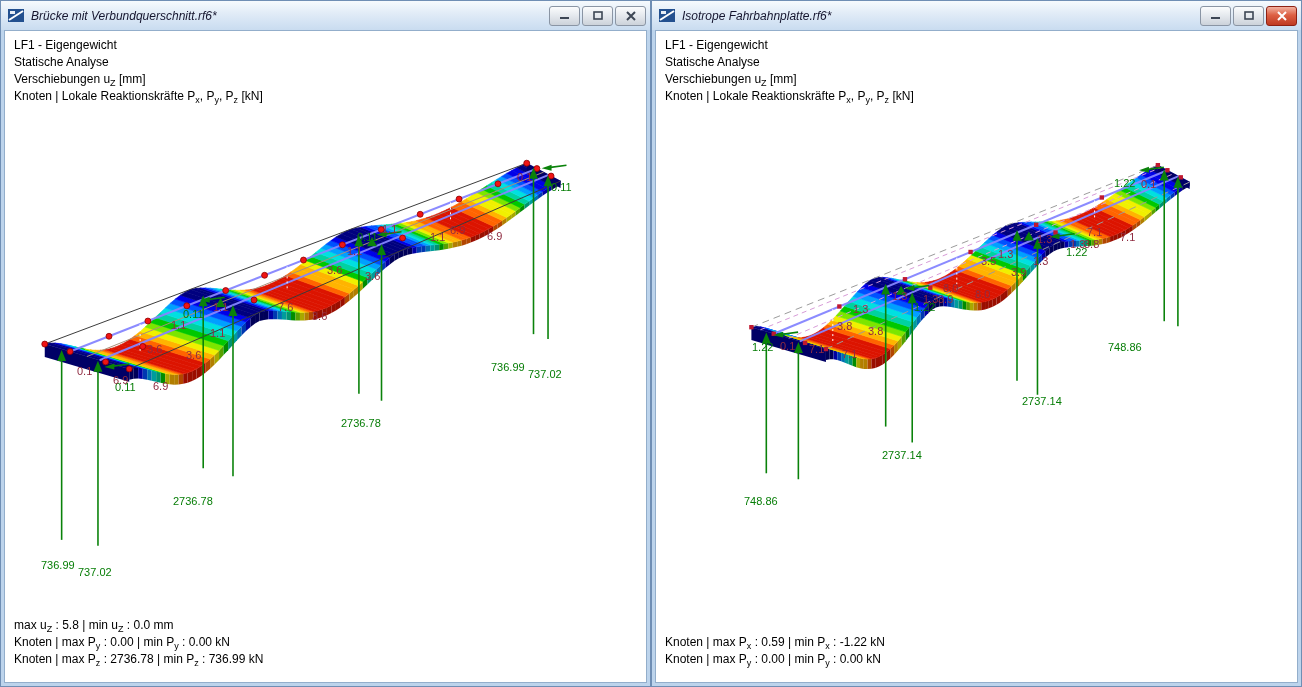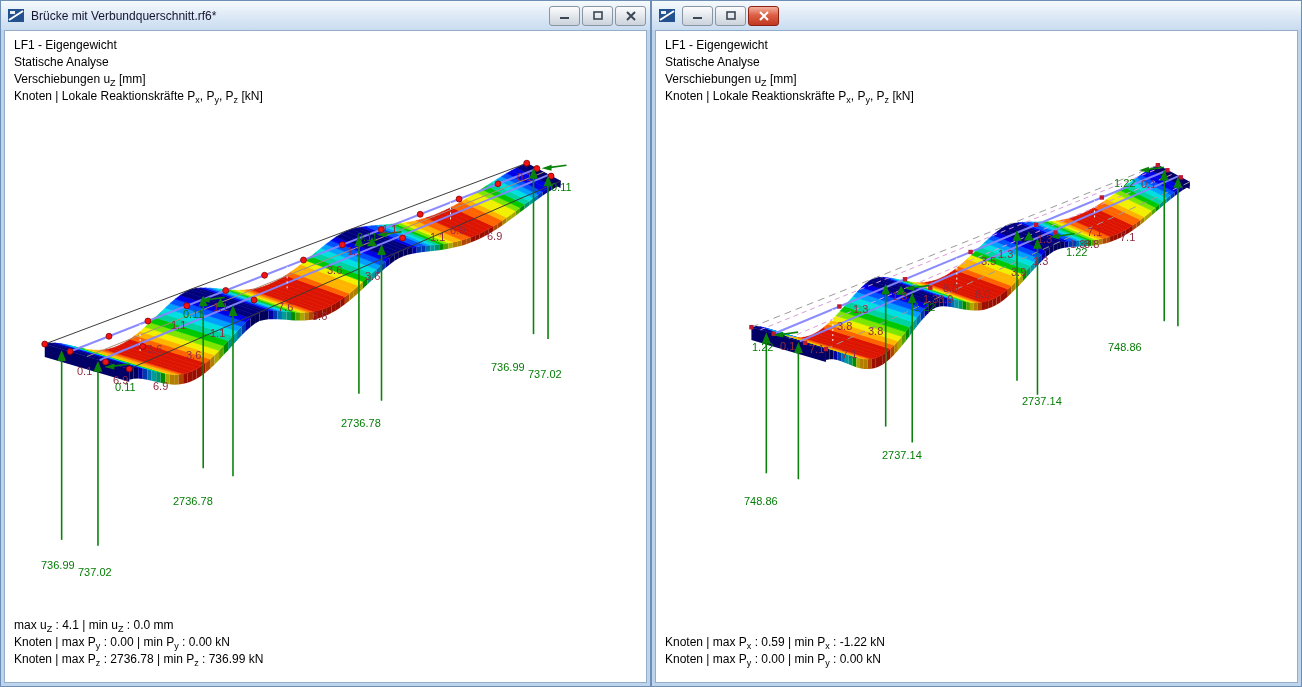--- a/index.html
+++ b/index.html
@@ -1,21 +1,21 @@
 <!DOCTYPE html>
 <html><head>
 <meta charset="utf-8">
 <style>
   html,body{margin:0;padding:0;background:#9eb6d4;font-family:"Liberation Sans",sans-serif;}
   .desktop{display:flex;width:1302px;height:687px;}
   .window{position:relative;width:651px;height:687px;box-sizing:border-box;
           background:#bdd4ec;border:1px solid #6f8eb4;}
   .titlebar{position:absolute;top:0;left:0;right:0;height:29px;
             background:linear-gradient(#f6fafd,#e0ebf7 45%,#c9dcf0);
-            display:flex;align-items:center;gap:6px;padding:0 4px 0 7px;box-sizing:border-box;}
+            display:flex;align-items:center;gap:6px;padding:0 4px 0 7px;box-sizing:border-box;font-style:italic;}
   .title{font-size:12px;color:#15152e;flex:1 1 auto;white-space:nowrap;overflow:hidden;}
   .app-icon{width:17px;height:15px;display:inline-flex;flex:0 0 auto;}
   .winbtns{display:flex;gap:2px;flex:0 0 auto;}
   .winbtn{width:29px;height:18px;border:1px solid #8a95a4;border-radius:3px;
           background:linear-gradient(#fbfcfd,#e4e8ed 50%,#ccd2da);
           display:flex;align-items:center;justify-content:center;color:#3c4654;}
   .winbtn.close-active{background:linear-gradient(#f2b2a0,#dd6044 45%,#bf3a22);
           border-color:#8e2113;color:#fff;}
   .client{position:absolute;left:3px;right:3px;top:29px;bottom:3px;background:#ffffff;
           border:1px solid #93aecb;overflow:hidden;}
@@ -351,36 +351,37 @@
           <span class="lbl lr" style="left: 482px; top: 199px;">6.9</span>
           <span class="lbl lr" style="left: 512px; top: 140px;">0.1</span>
         </div>
       <div class="header-block">
         <div><span>LF1 - Eigengewicht</span></div>
         <div><span>Statische Analyse</span></div>
         <div><span>Verschiebungen u</span><sub>Z</sub><span> [mm]</span></div>
         <div><span>Knoten | Lokale Reaktionskräfte P</span><sub>x</sub><span>, P</span><sub>y</sub><span>, P</span><sub>z</sub><span> [kN]</span></div>
       </div>
       <div class="footer-block">
-        <div><span>max u</span><sub>Z</sub><span> : 4.1 | min u</span><sub>Z</sub><span> : 0.0 mm</span></div>
+        <div><span>max u</span><sub>Z</sub><span> : 5.8 | min u</span><sub>Z</sub><span> : 0.0 mm</span></div>
         <div><span>Knoten | max P</span><sub>y</sub><span> : 0.00 | min P</span><sub>y</sub><span> : 0.00 kN</span></div>
         <div><span>Knoten | max P</span><sub>z</sub><span> : 2736.78 | min P</span><sub>z</sub><span> : 736.99 kN</span></div>
       </div>
     </div>
   </div>
 
   <div class="window">
     <div class="titlebar">
       <span class="app-icon">
         <svg viewBox="0 0 17 15" width="17" height="15">
             <rect x="0" y="1" width="16" height="13" fill="#23508f"></rect>
             <path d="M1 12 L15 3" stroke="#fff" stroke-width="2" fill="none"></path>
             <rect x="2" y="3" width="5" height="3" fill="#e8eef6"></rect>
           </svg>
       </span>
+      <span class="title">Isotrope Fahrbahnplatte.rf6*</span>
       <span class="winbtns">
         <span class="winbtn">
             <svg width="10" height="9">
               <rect x="0" y="6" width="9" height="2" fill="currentColor"></rect>
             </svg>
           </span>
         <span class="winbtn">
             <svg width="10" height="10">
               <rect x="1" y="1" width="8" height="7" fill="none" stroke="currentColor" stroke-width="1.6"></rect>
             </svg>

